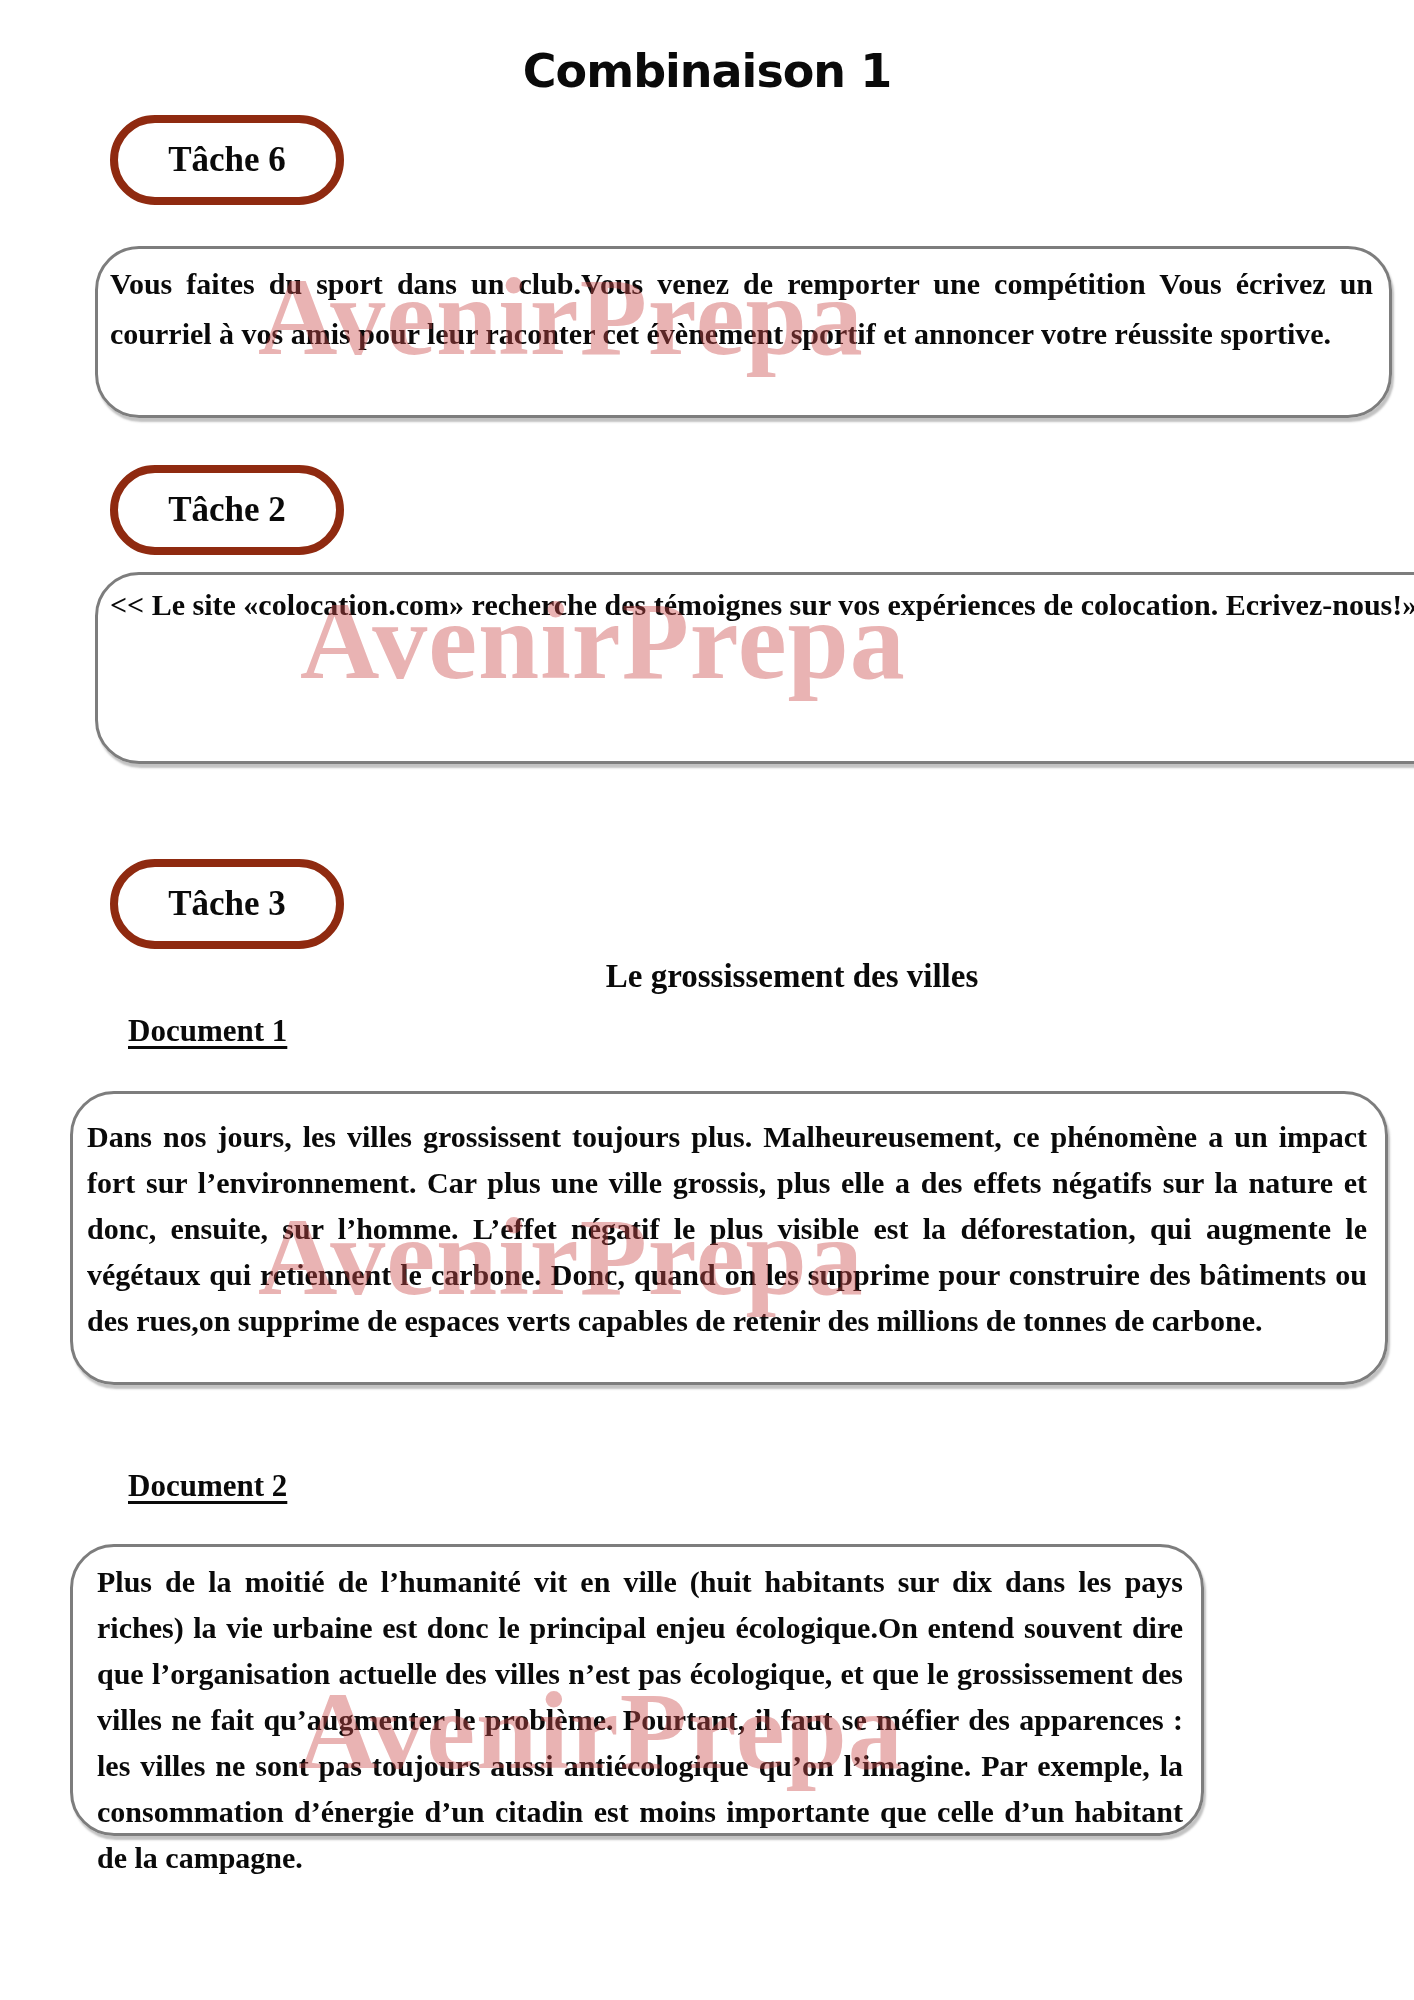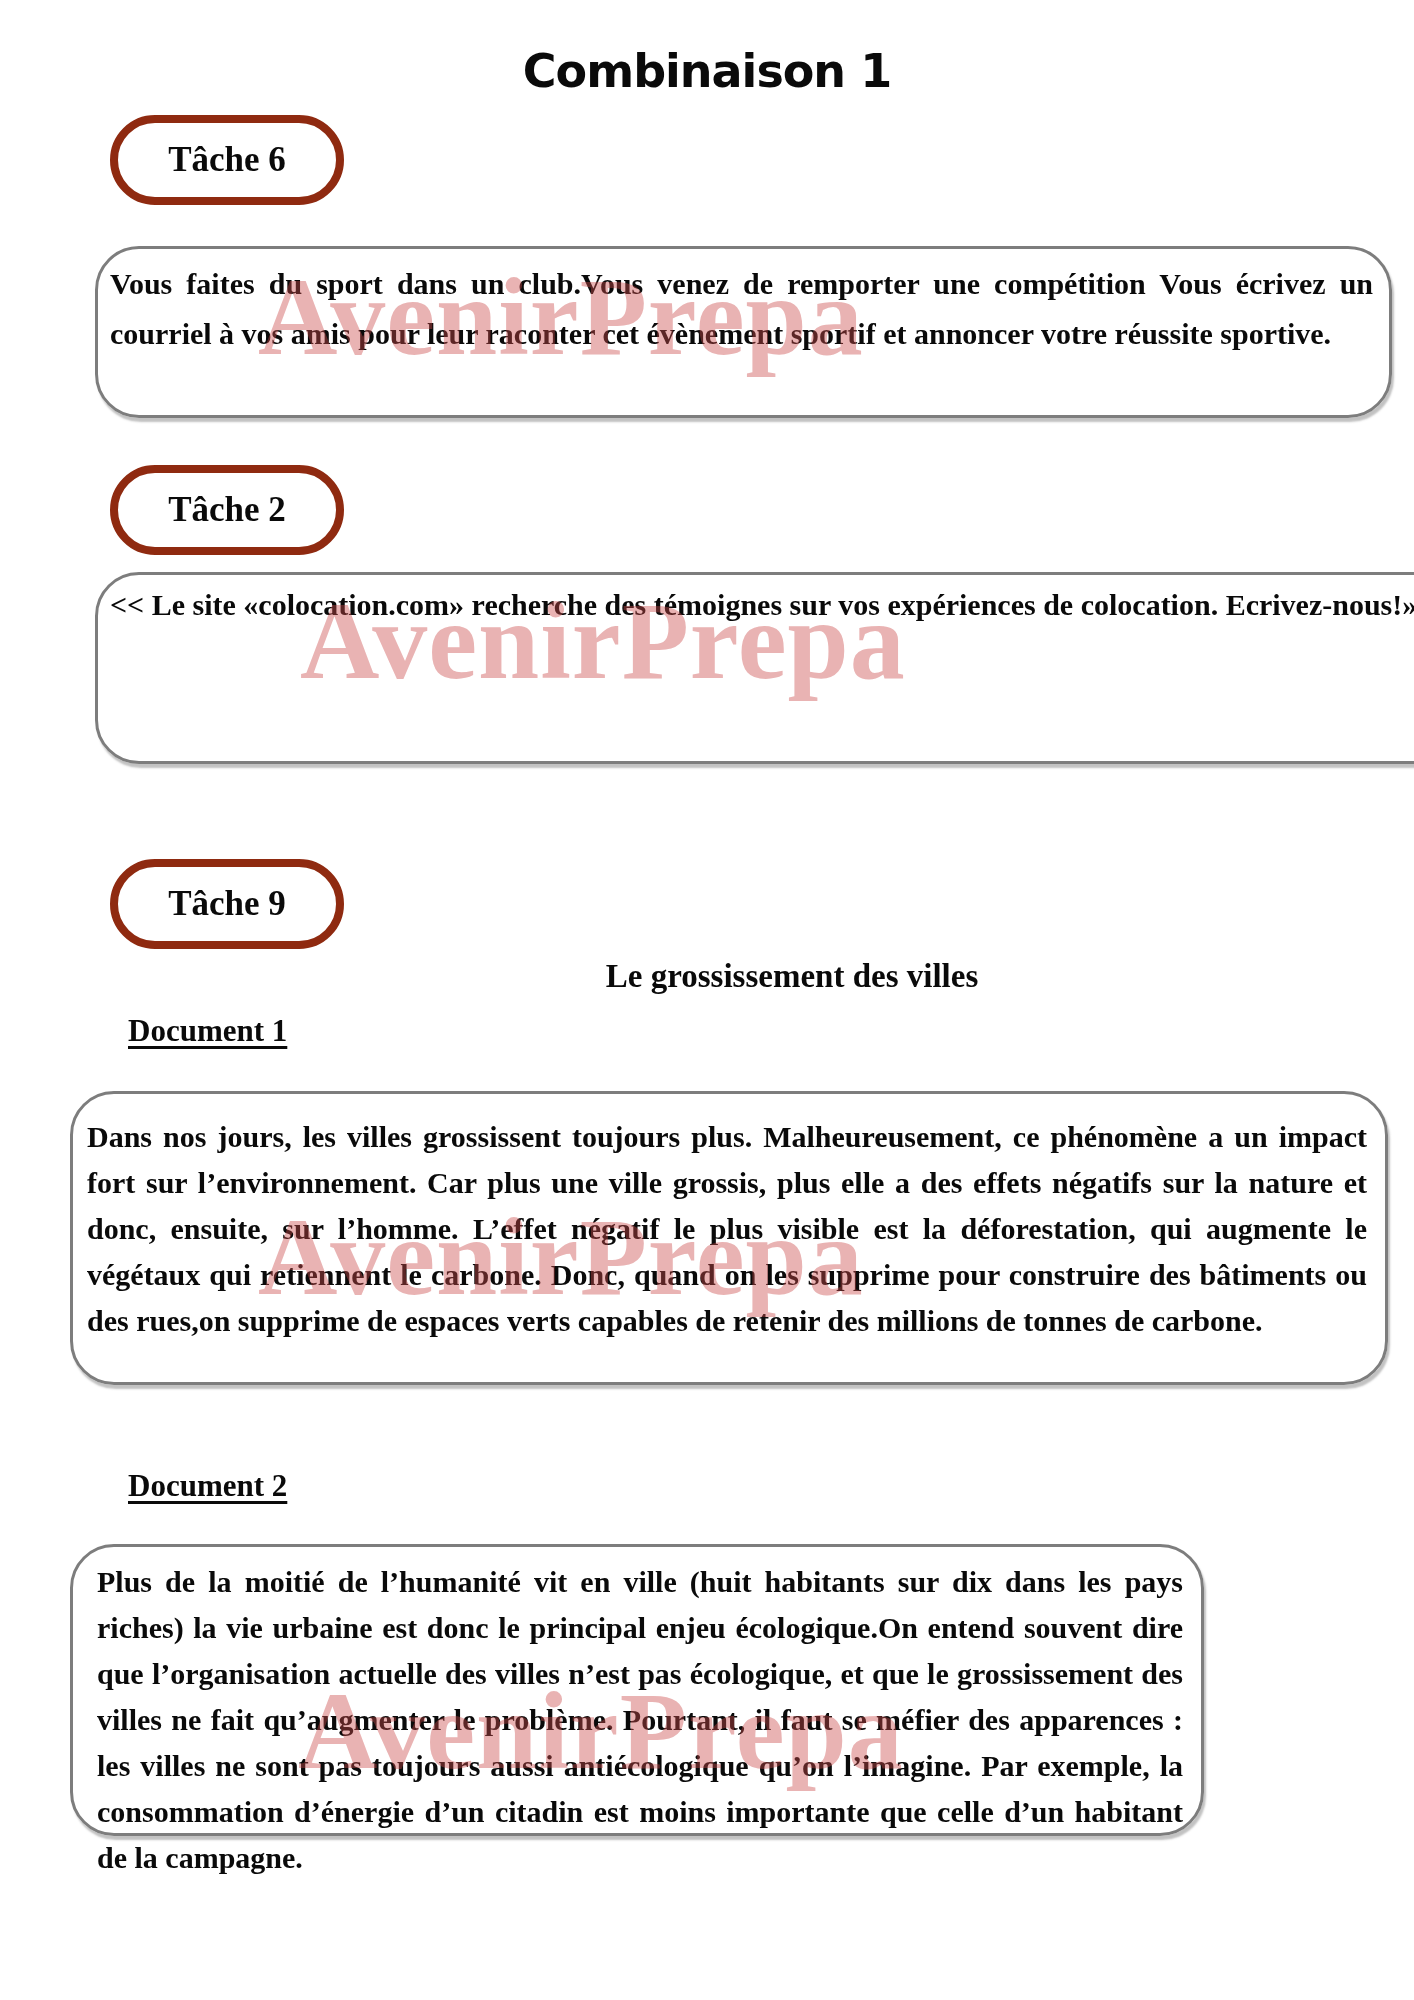--- a/index.html
+++ b/index.html
@@ -127,21 +127,21 @@
 
   <div class="pill" id="pill-2" style="border-color: rgb(143, 42, 16);">
     <span>Tâche 2</span>
   </div>
 
   <div class="textbox" id="box-task2">
     <p>&lt;&lt; Le site «colocation.com» recherche des témoignes sur vos expériences de colocation. Ecrivez-nous!»</p>
   </div>
 
   <div class="pill" id="pill-3" style="border-color: rgb(143, 42, 16);">
-    <span>Tâche 9</span>
+    <span>Tâche 3</span>
   </div>
 
   <h2 class="section-title">Le grossissement des villes</h2>
 
   <h3 class="doc-heading" id="doc1-heading">Document 1</h3>
 
   <div class="textbox" id="box-doc1">
     <p>Dans nos jours, les villes grossissent toujours plus. Malheureusement, ce phénomène a un impact fort sur l’environnement. Car plus une ville grossis, plus elle a des effets négatifs sur la nature et donc, ensuite, sur l’homme. L’effet négatif le plus visible est la déforestation, qui augmente le végétaux qui retiennent le carbone. Donc, quand on les supprime pour construire des bâtiments ou des rues,on supprime de espaces verts capables de retenir des millions de tonnes de carbone.</p>
   </div>
 

